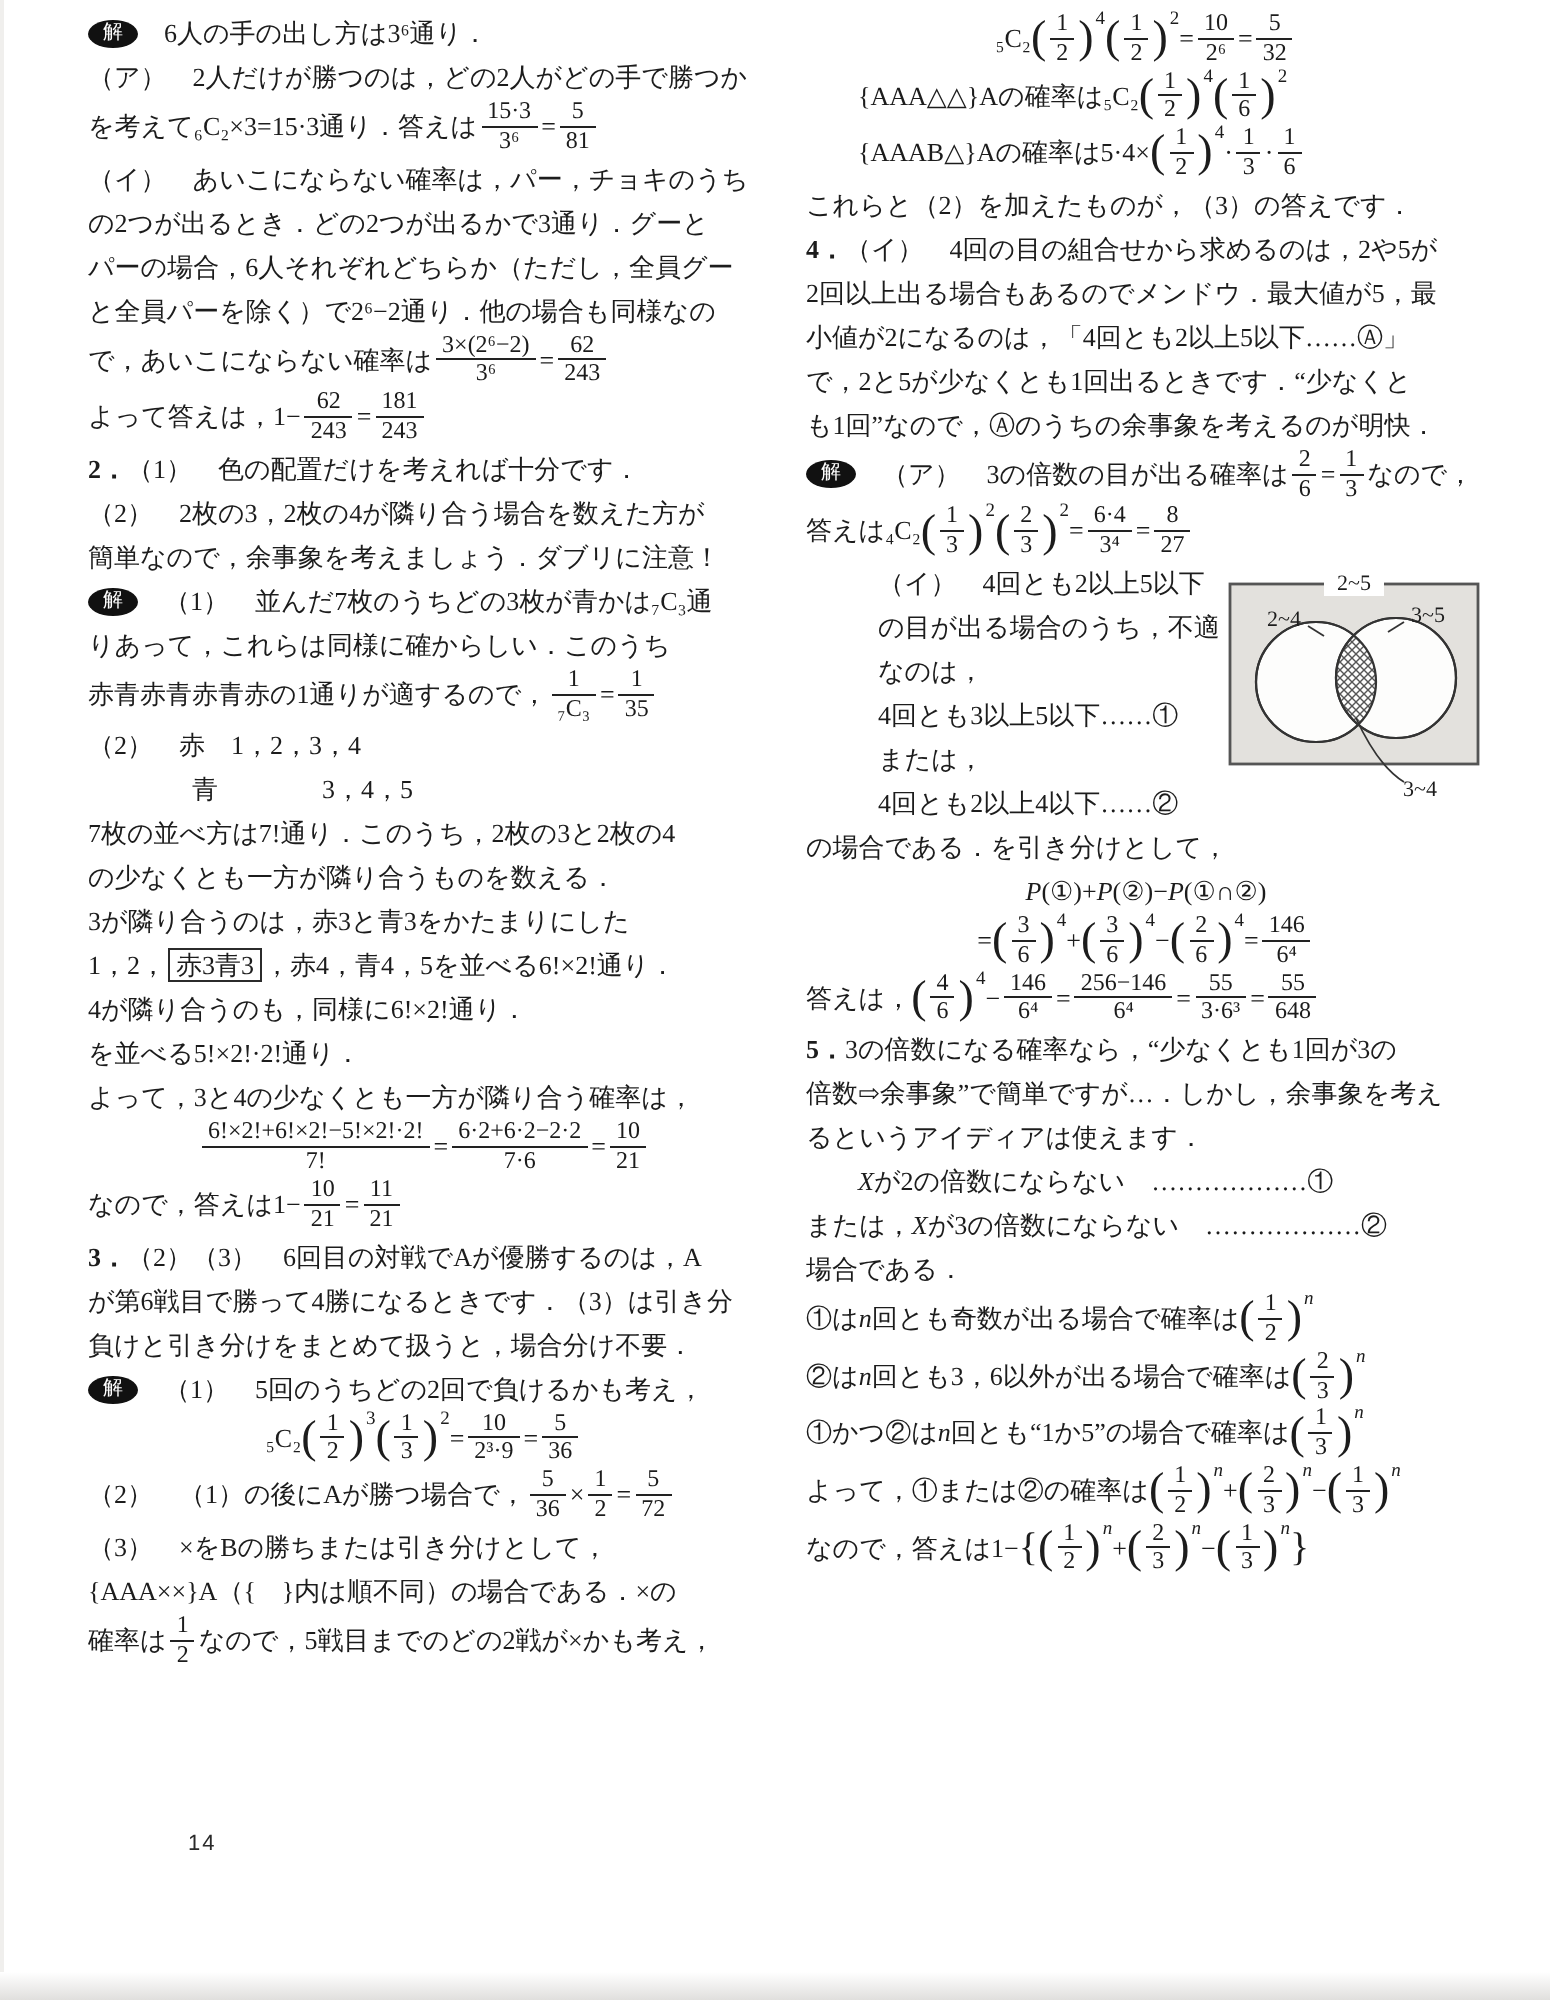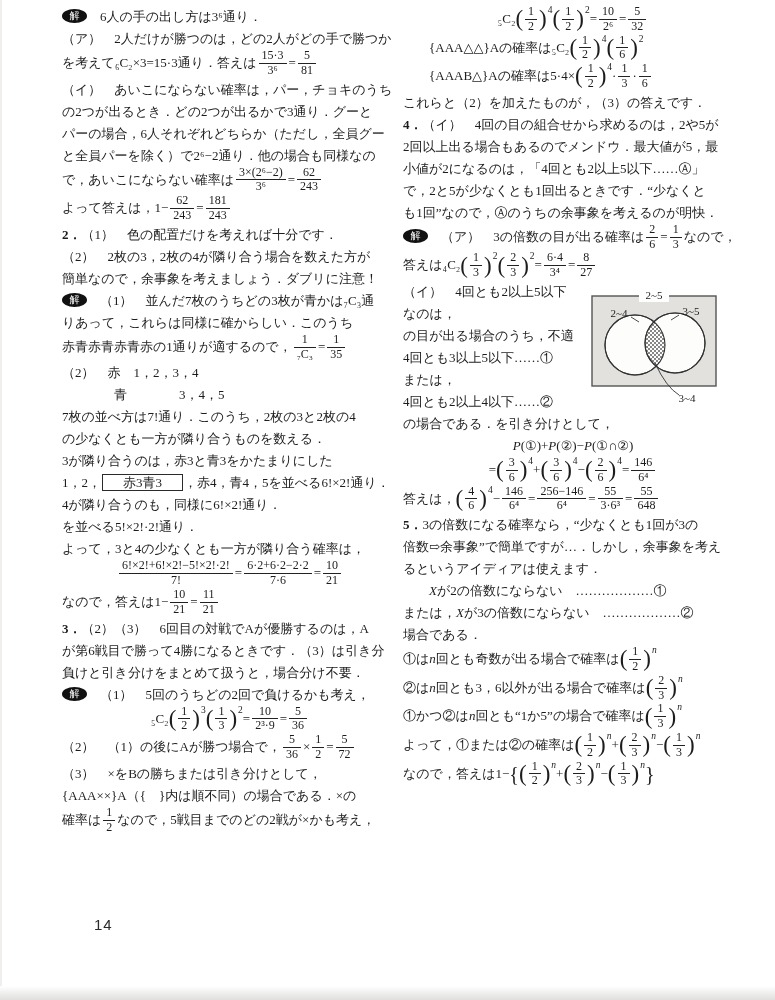--- a/index.html
+++ b/index.html
@@ -4,47 +4,47 @@
 <style>
   html,body{margin:0;padding:0;}
   body{
     width:775px;height:1000px;position:relative;overflow:hidden;
     background:#ffffff;color:#1c1c1c;
     font-family:"Liberation Serif","DejaVu Serif",serif;
     font-size:13px;
   }
   #page{position:absolute;inset:0;}
   .col{position:absolute;top:6px;}
-  #col-left{left:62px;width:336px;}
+  #col-left{left:44px;width:336px;}
   #col-right{left:403px;width:340px;}
   .ln{line-height:22px;min-height:22px;white-space:nowrap;}
   .ln.ctr{text-align:center;}
   .bold{font-weight:bold;}
   .it{font-style:italic;}
   
   .fr{display:inline-block;vertical-align:middle;text-align:center;
       font-size:12px;line-height:1.15;margin:0 2px;position:relative;top:-1px;}
   .fr .fn{display:block;padding:0 3px 0 3px;border-bottom:1px solid #222;}
   .fr .fd{display:block;padding:0 3px;}
   
   .pf{display:inline-block;vertical-align:middle;white-space:nowrap;}
   .pp{font-size:23px;vertical-align:middle;line-height:0;position:relative;top:-1px;}
   .ex{display:inline-block;font-size:9.5px;vertical-align:top;position:relative;top:-7px;margin-left:1px;}
   .bigb{font-size:20px;vertical-align:middle;position:relative;top:-1px;}
   
   .badge{display:inline-block;background:#111;color:#fff;min-width:21px;height:14px;
          line-height:14px;border-radius:50%;font-size:10px;text-align:center;
          vertical-align:2px;padding:0 2px;}
-  .bx{border:1px solid #2b2b2b;padding:0 20px;margin:0 1px;}
+  .bx{border:1px solid #2b2b2b;padding:0 3px;margin:0 1px;}
   
-  .vr{display:flex;align-items:center;}
+  .vr{display:flex;align-items:flex-start;margin-left:36px;}
   .vr-lines{flex:1 1 auto;}
   .vr-venn{flex:0 0 156px;padding-top:2px;}
   svg text{font-family:"Liberation Serif","DejaVu Serif",serif;font-size:11px;fill:#1c1c1c;}
-  #page-number{position:absolute;left:94px;top:916px;font-size:15px;
+  #page-number{position:absolute;left:94px;top:916px;font-size:11px;
     font-family:"Liberation Sans","DejaVu Sans",sans-serif;color:#2a2a2a;letter-spacing:1px;}
   #bottom-shade{position:absolute;left:0;bottom:0;width:775px;height:14px;
     background:linear-gradient(#ffffff,#e0dfdd);}
   #left-edge{position:absolute;left:0;top:0;width:2px;height:1000px;background:#f0efed;}
 </style>
 </head>
 <body>
 
 <div id="page">
 
@@ -93,22 +93,22 @@
       <div class="ln"><span class="bold">4．</span><span class="t">（イ）　4回の目の組合せから求めるのは，2や5が</span></div>
       <div class="ln"><span class="t">2回以上出る場合もあるのでメンドウ．最大値が5，最</span></div>
       <div class="ln"><span class="t">小値が2になるのは，「4回とも2以上5以下……Ⓐ」</span></div>
       <div class="ln"><span class="t">で，2と5が少なくとも1回出るときです．“少なくと</span></div>
       <div class="ln"><span class="t">も1回”なので，Ⓐのうちの余事象を考えるのが明快．</span></div>
       <div class="ln"><span class="badge">解</span><span class="t">　（ア）　3の倍数の目が出る確率は</span><span class="fr"><span class="fn">2</span><span class="fd">6</span></span><span class="t">=</span><span class="fr"><span class="fn">1</span><span class="fd">3</span></span><span class="t">なので，</span></div>
       <div class="ln"><span class="t">答えは₄C₂</span><span class="pf"><span class="pp">(</span><span class="fr"><span class="fn">1</span><span class="fd">3</span></span><span class="pp">)</span><span class="ex">2</span></span><span class="pf"><span class="pp">(</span><span class="fr"><span class="fn">2</span><span class="fd">3</span></span><span class="pp">)</span><span class="ex">2</span></span><span class="t">=</span><span class="fr"><span class="fn">6·4</span><span class="fd">3⁴</span></span><span class="t">=</span><span class="fr"><span class="fn">8</span><span class="fd">27</span></span></div>
       <div class="vr">
         <div class="vr-lines">
           <div class="ln"><span class="t">（イ）　4回とも2以上5以下</span></div>
+          <div class="ln"><span class="t">の目が出る場合のうち，不適</span></div>
           <div class="ln"><span class="t">なのは，</span></div>
-          <div class="ln"><span class="t">の目が出る場合のうち，不適</span></div>
           <div class="ln"><span class="t">4回とも3以上5以下……①</span></div>
           <div class="ln"><span class="t">または，</span></div>
           <div class="ln"><span class="t">4回とも2以上4以下……②</span></div>
         </div>
         <div class="vr-venn"><svg id="venn-svg" width="156" height="118" viewBox="0 0 156 118">
       <defs>
         <pattern id="hatch" width="4" height="4" patternUnits="userSpaceOnUse">
           <path d="M0 4L4 0" stroke="#555" stroke-width="0.7"></path>
           <path d="M0 0L4 4" stroke="#555" stroke-width="0.7"></path>
         </pattern>

